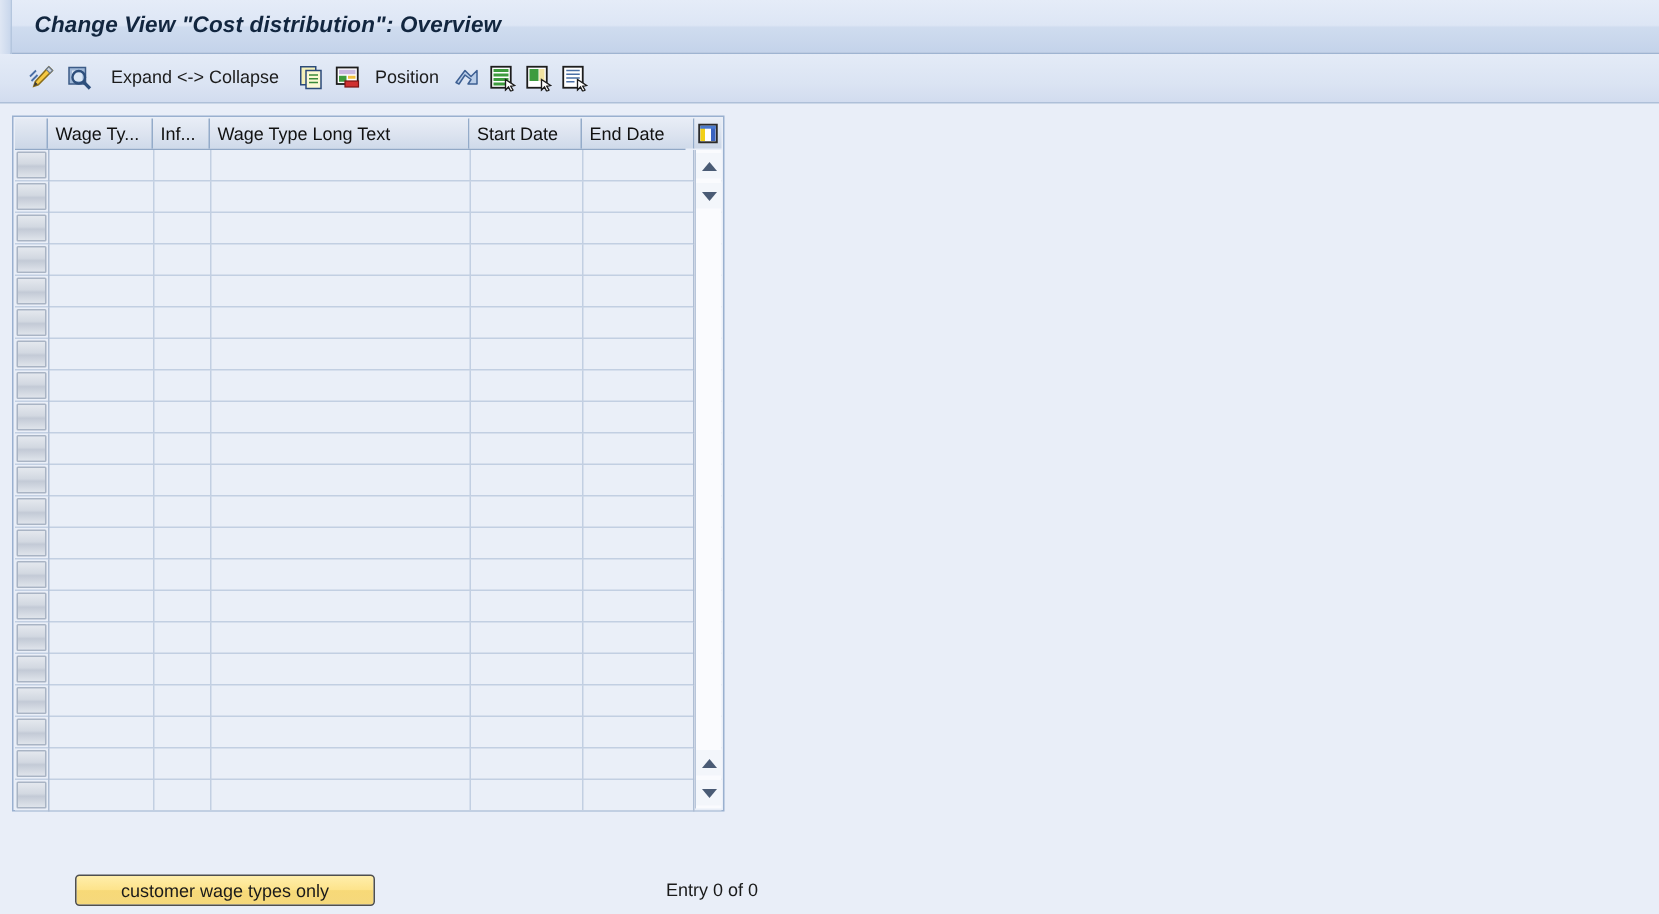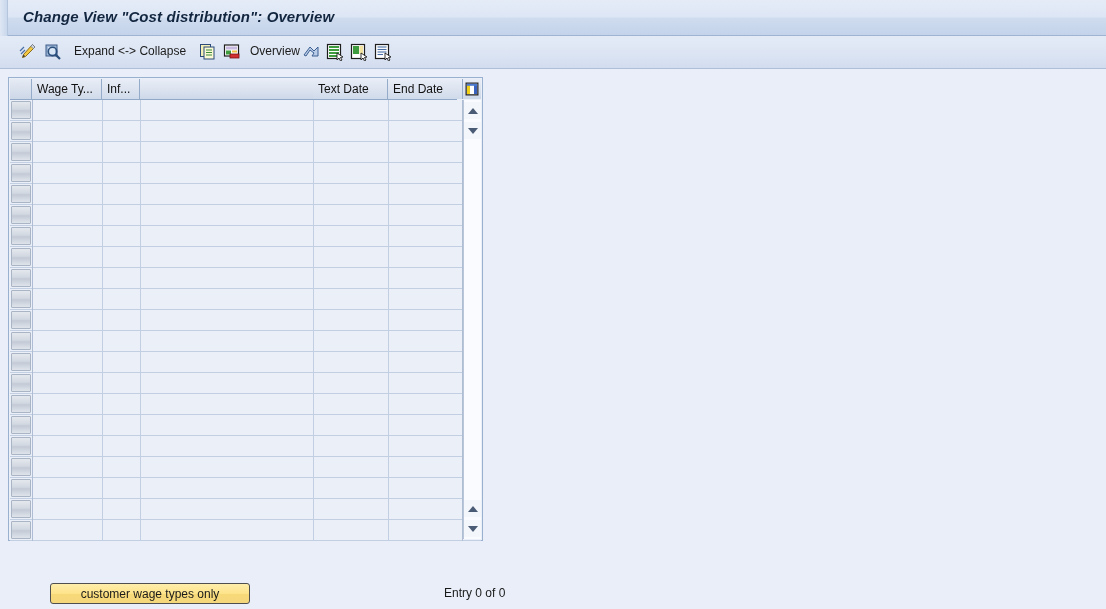--- a/index.html
+++ b/index.html
@@ -293,21 +293,21 @@
     <div class="tb-item" style="left:222px;width:20px;">
       <svg class="icon-sq" width="18" height="18" viewBox="0 0 18 18">
         <rect x="1.5" y="2" width="14" height="11" fill="#ffffff" stroke="#1d1d1d" stroke-width="1.2"></rect>
         <rect x="3" y="3.5" width="11" height="3" fill="#c8b9e0"></rect>
         <rect x="3" y="7.5" width="5" height="4" fill="#3e9b3e"></rect>
         <rect x="9" y="7.5" width="5" height="2" fill="#f0c040"></rect>
         <rect x="7" y="11" width="9" height="4" fill="#d03030" stroke="#7a1515" stroke-width=".8"></rect>
       </svg>
     </div>
 
-    <div class="tb-label" style="left:250px;">Overview</div>
+    <div class="tb-label" style="left:250px;">Position</div>
 
     <div class="tb-item" style="left:300px;width:22px;">
       <svg class="icon-sq" width="20" height="18" viewBox="0 0 20 18">
         <path d="M3 12 L9 4 L13 8 L17 4 L17 13 L11 13 L13 10 L9 7 L5 13 Z" fill="#b9cde8" stroke="#3d5f92" stroke-width="1" stroke-linejoin="round"></path>
       </svg>
     </div>
 
     <div class="tb-item" style="left:324px;width:22px;">
       <svg class="icon-sq" width="19" height="18" viewBox="0 0 19 18">
         <rect x="1.5" y="1.5" width="13" height="14" fill="#ffffff" stroke="#1d1d1d" stroke-width="1.2"></rect>
@@ -343,21 +343,22 @@
 
 
   <div class="grid-frame">
     <div class="grid-inner">
 
       <div class="hdr-row">
         <div class="hdr-corner"></div>
 
         <div class="hdr-cell" style="left:22px;width:70px;">Wage Ty...</div>
         <div class="hdr-cell" style="left:92px;width:38px;">Inf...</div>
-        <div class="hdr-cell" style="left:303px;width:75px;">Text Date</div>
+        <div class="hdr-cell" style="left:130px;width:173px;">Wage Type Long Text</div>
+        <div class="hdr-cell" style="left:303px;width:75px;">Start Date</div>
         <div class="hdr-cell" style="left:378px;width:75px;border-right:1px solid #94abc9;">End Date</div>
 
         <div class="hdr-config">
           <svg width="14" height="14" viewBox="0 0 14 14">
             <rect x="0.5" y="0.5" width="13" height="13" fill="#2b2b2b"></rect>
             <rect x="1.8" y="1.8" width="10.4" height="10.4" fill="#ffffff"></rect>
             <rect x="2" y="2" width="3" height="10" fill="#f2d016"></rect>
             <rect x="5.5" y="2" width="3" height="10" fill="#ffffff"></rect>
             <rect x="9" y="2" width="3" height="10" fill="#3a63c0"></rect>
             <rect x="1.8" y="1.8" width="10.4" height="2" fill="#4a7ad0"></rect>

